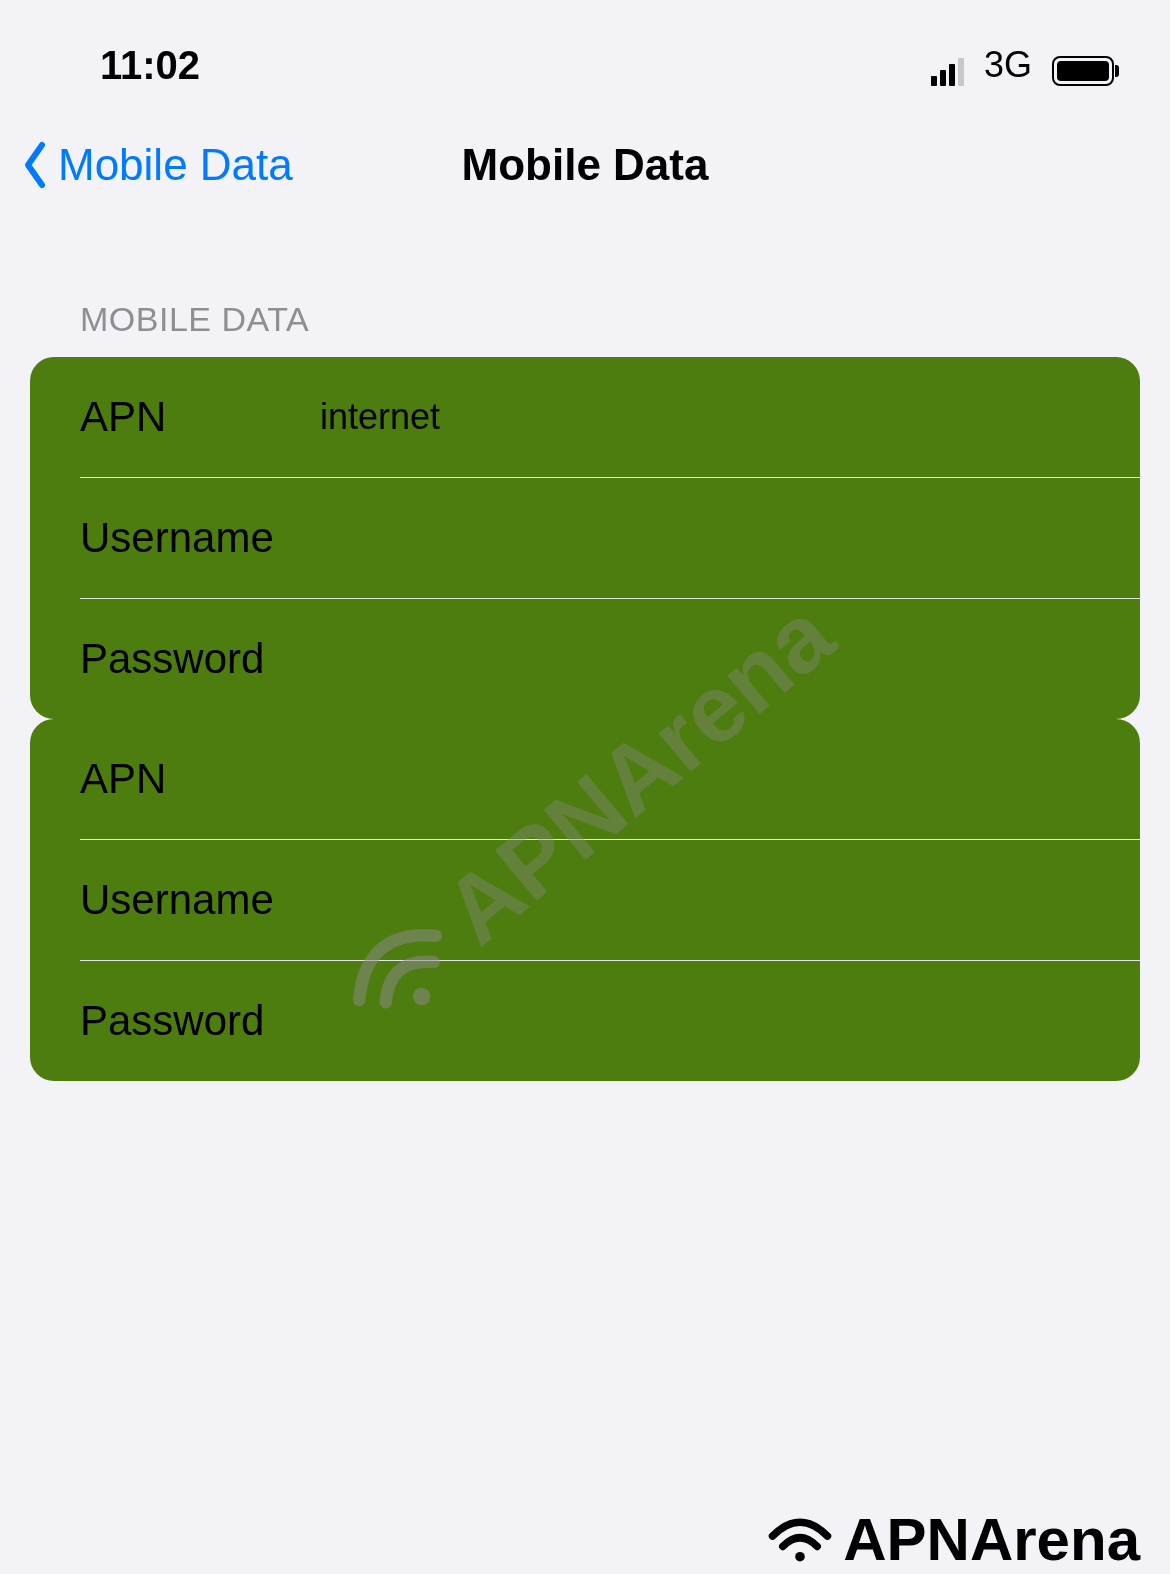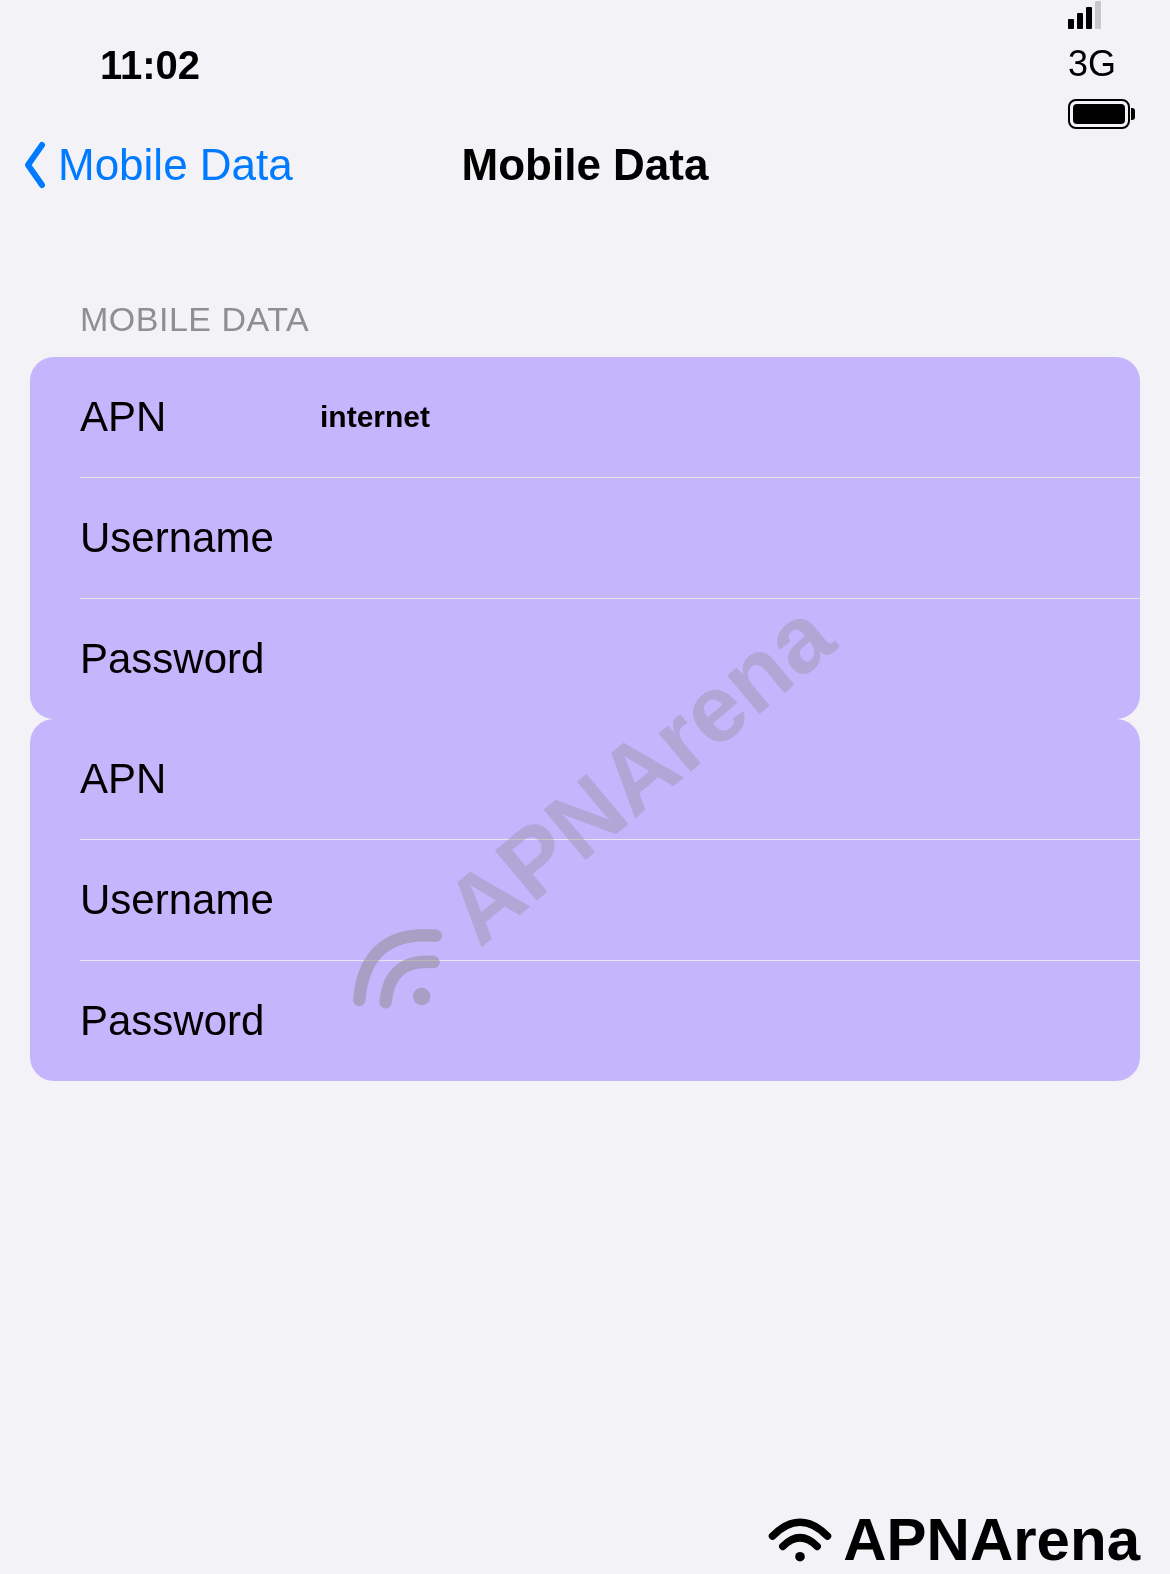--- a/index.html
+++ b/index.html
@@ -12,33 +12,32 @@
       width: 1170px;
       height: 1574px;
       background-color: #f2f2f7;
       position: relative;
       overflow: hidden;
     }
     .status-bar {
       display: flex;
       justify-content: space-between;
       align-items: center;
-      padding: 40px 40px 20px 100px;
+      padding: 40px 56px 20px 100px;
       height: 110px;
     }
     .status-time {
       font-size: 40px;
       font-weight: 600;
       color: #000;
     }
     .status-right {
       display: flex;
-      align-items: flex-start;
-      gap: 14px;
-      flex-direction: column;
+      align-items: flex-end;
+      gap: 20px;
     }
     .signal-bars {
       display: flex;
       align-items: flex-end;
       gap: 3px;
     }
     .bar {
       width: 6px;
       background-color: #000;
       border-radius: 1px;
@@ -120,21 +119,21 @@
       font-weight: 400;
       color: #8e8e93;
       text-transform: uppercase;
       letter-spacing: 0.5px;
       padding: 80px 50px 18px 50px;
     }
     .section-header.second {
       padding-top: 85px;
     }
     .card {
-      background: #c4b5fd;
+      background: #4d7c0f;
       border-radius: 24px;
       overflow: hidden;
     }
     .row {
       display: flex;
       align-items: center;
       padding: 34px 50px;
       min-height: 120px;
     }
     .row-divider {
@@ -143,22 +142,22 @@
       margin-left: 50px;
     }
     .row-label {
       font-size: 42px;
       font-weight: 400;
       color: #000;
       width: 240px;
       flex-shrink: 0;
     }
     .row-input {
-      font-size: 30px;
-      font-weight: 700;
+      font-size: 36px;
+      font-weight: 400;
       color: #000;
       border: none;
       outline: none;
       background: transparent;
       flex: 1;
     }
     .watermark-center {
       position: absolute;
       top: 52%;
       left: 50%;

